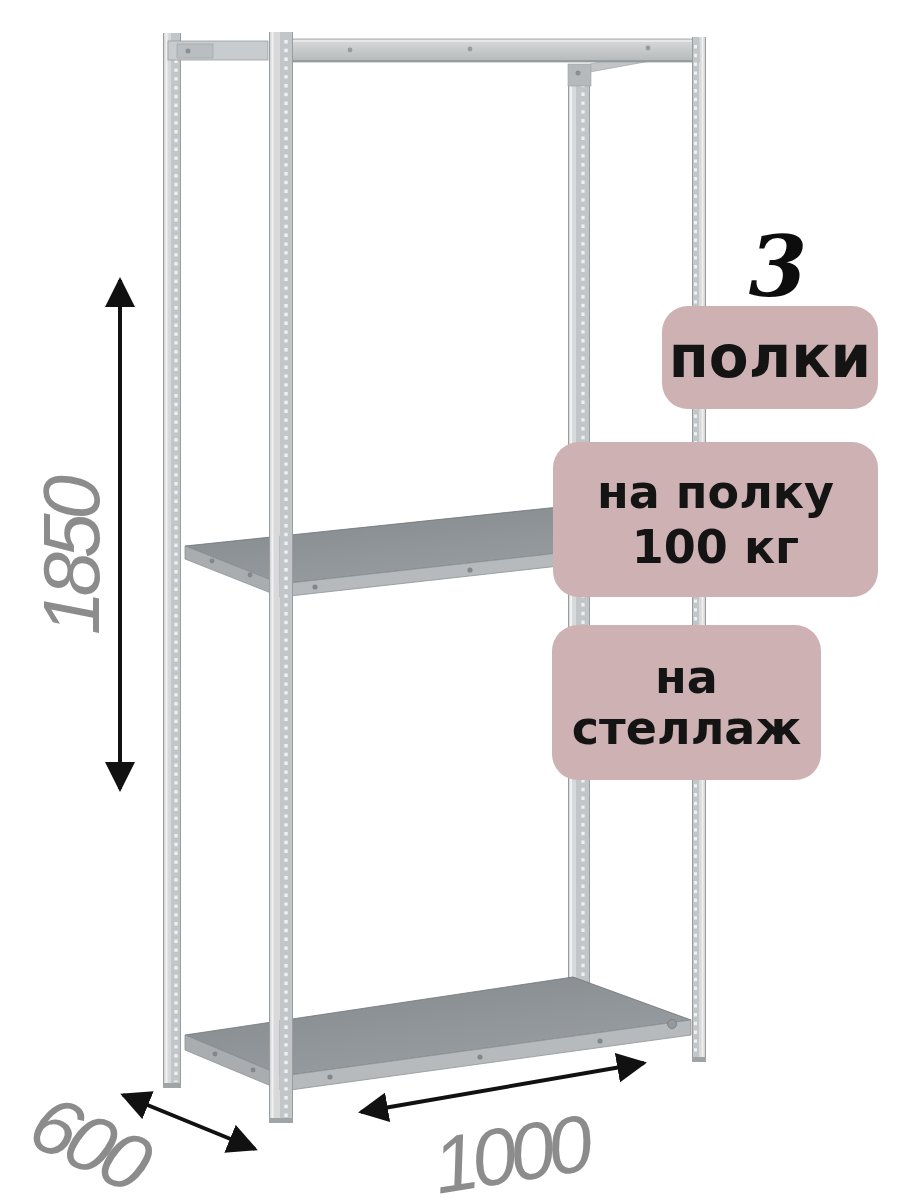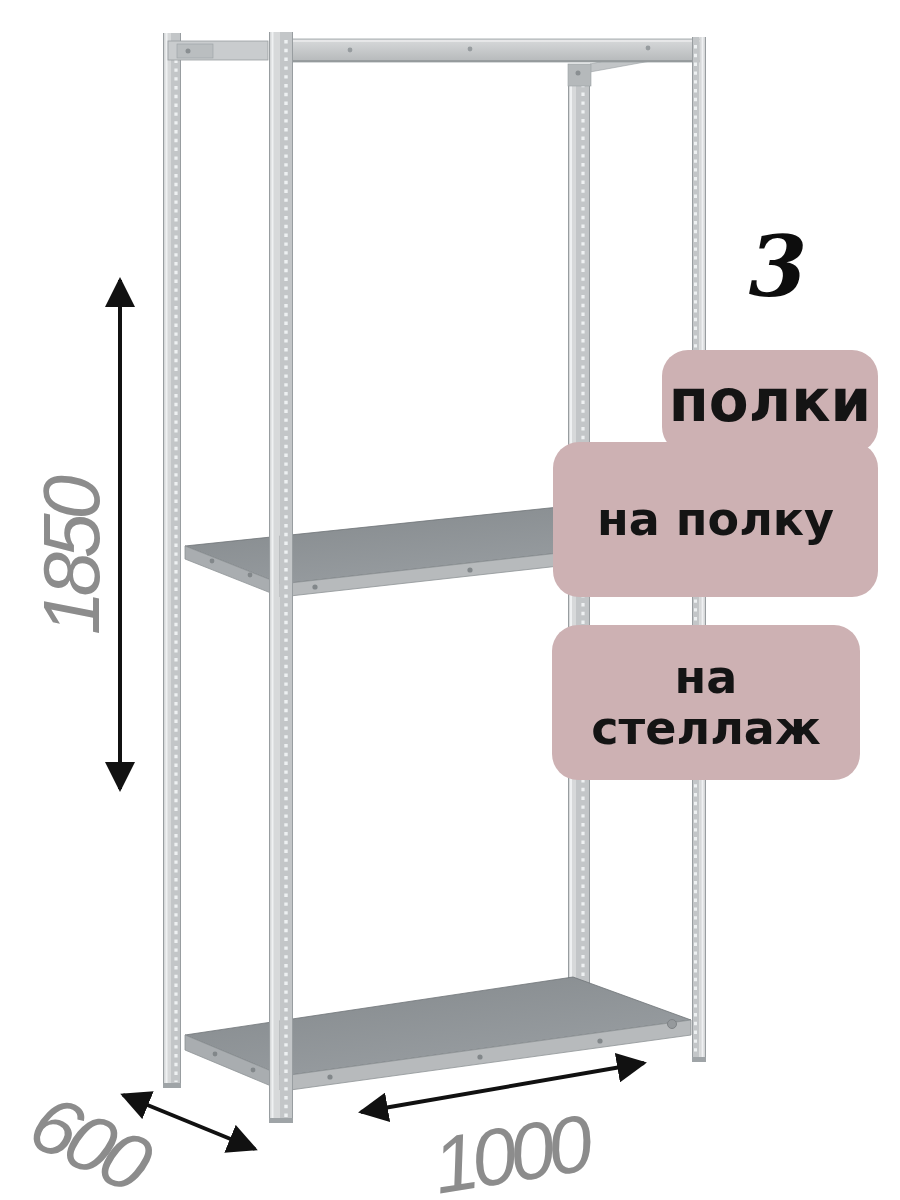--- a/index.html
+++ b/index.html
@@ -17,25 +17,25 @@
 
   
   .count-number{position:absolute;left:728px;top:217px;width:100px;height:100px;
        font-family:"DejaVu Serif",serif;font-weight:700;font-style:italic;
        font-size:84px;line-height:100px;color:#0d0d0d;text-align:center;}
 
   
   .badge{position:absolute;background:#cdb1b3;color:#141414;font-weight:700;
          text-align:center;border-radius:26px;}
   .badge-count{left:662px;top:306px;width:216px;height:103px;
-         font-size:58px;line-height:103px;margin-top:44px;}
+         font-size:58px;line-height:103px;}
   .badge-load{width:325px;height:155px;font-size:46px;display:flex;
          flex-direction:column;justify-content:center;gap:4px;line-height:1.1;}
   .badge-shelf-load{left:553px;top:442px;}
-  .badge-rack-load{left:552px;top:625px;width:308px;}
+  .badge-rack-load{left:552px;top:625px;width:269px;}
 </style>
 </head>
 <body>
 
 <div class="stage">
 
   <svg width="900" height="1200" viewBox="0 0 900 1200">
     <defs>
       <linearGradient id="beamGrad" x1="0" y1="0" x2="0" y2="1">
         <stop offset="0" stop-color="#d8dadb"></stop>
@@ -135,18 +135,19 @@
 
   <div class="dim dim-height">1850</div>
   <div class="dim dim-depth">600</div>
   <div class="dim dim-width">1000</div>
 
   <div class="count-number">3</div>
   <div class="badge badge-count">полки</div>
 
   <div class="badge badge-load badge-shelf-load">
     <div>на полку</div>
+    <div>100 кг</div>
   </div>
   <div class="badge badge-load badge-rack-load">
     <div>на стеллаж</div>
   </div>
 
 </div>
 
 </body></html>

